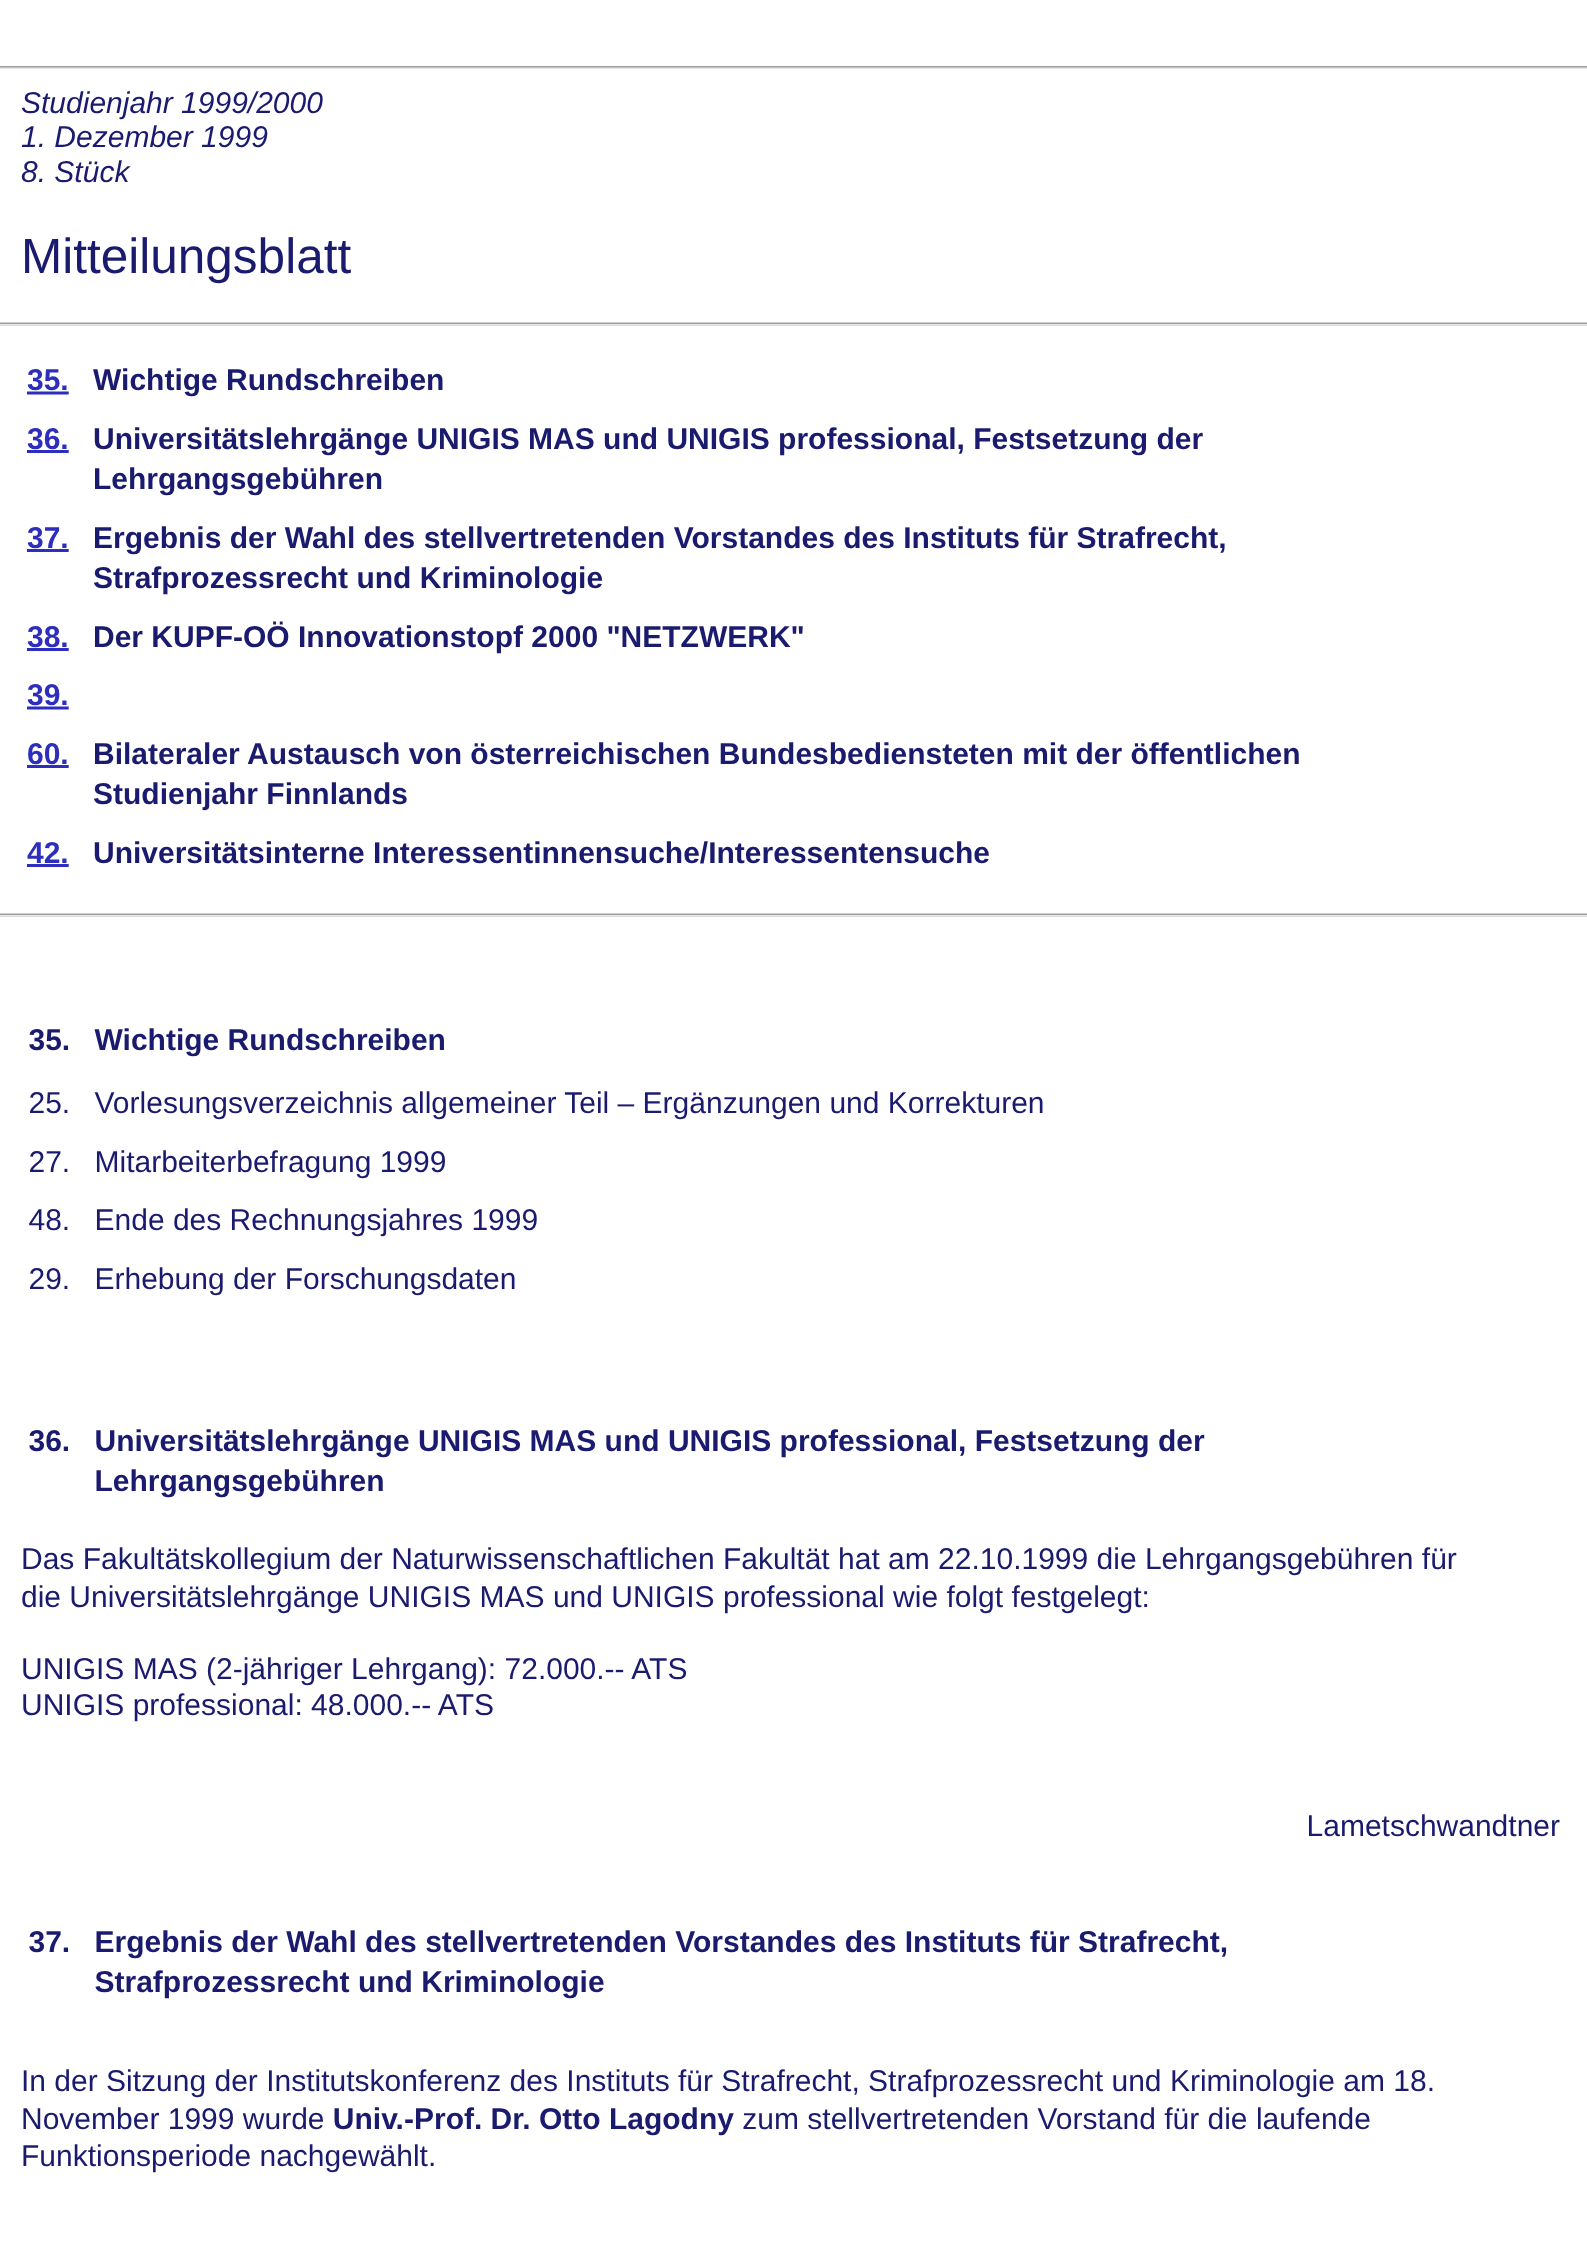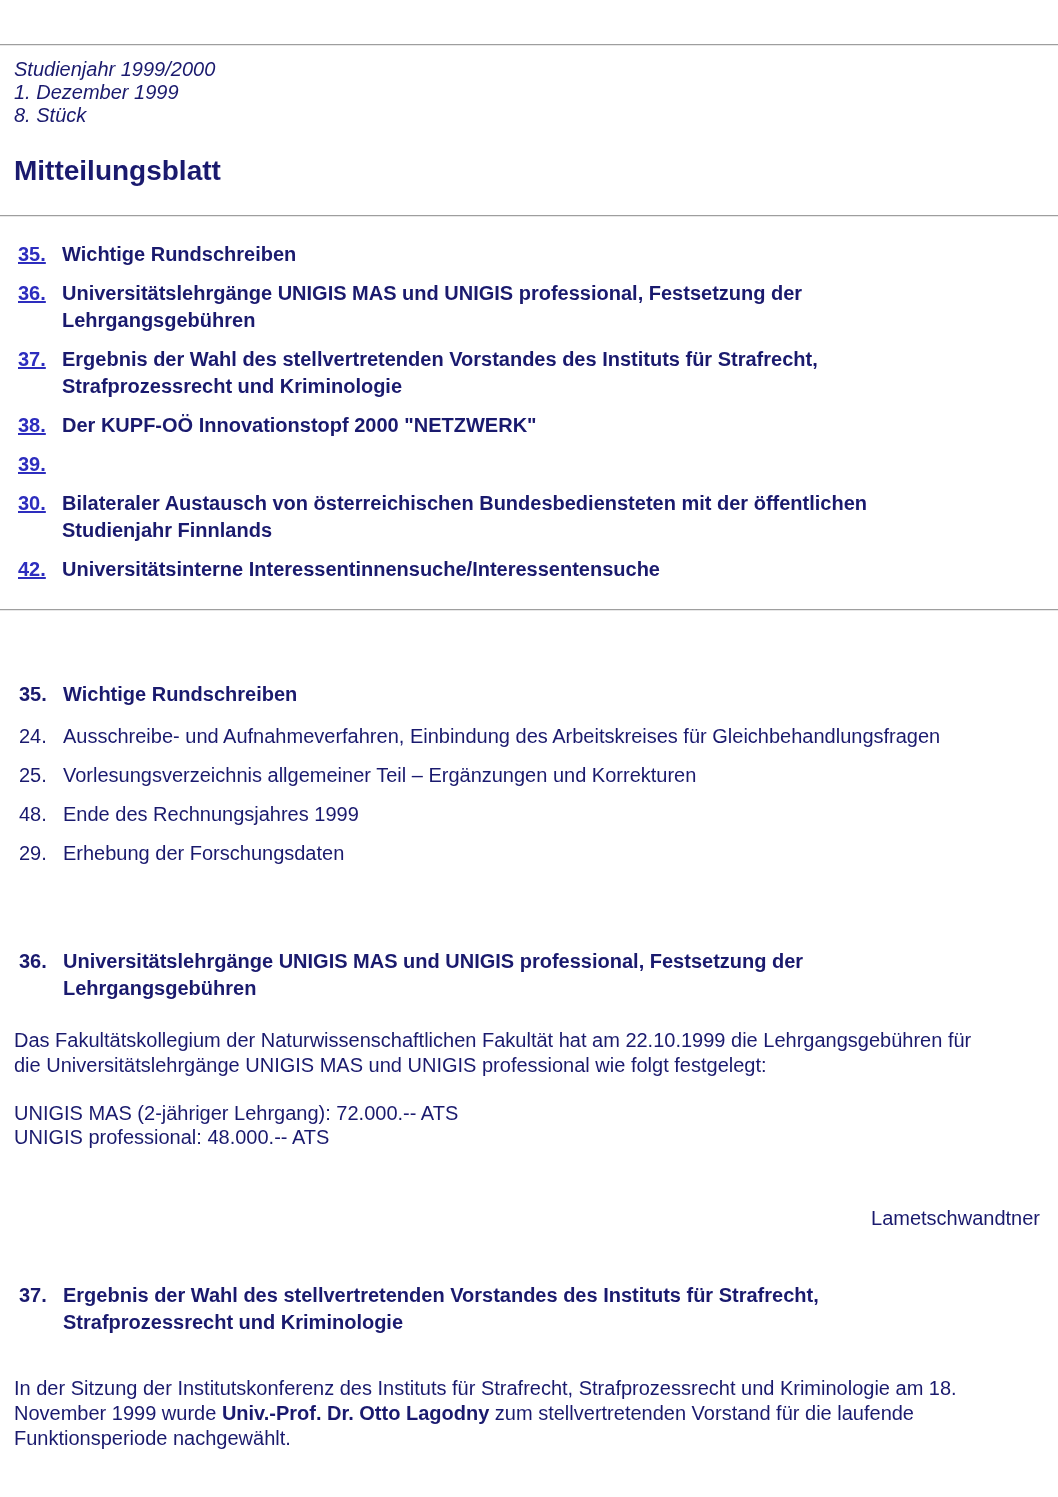--- a/index.html
+++ b/index.html
@@ -25,22 +25,22 @@
     border:0;
     margin:0 -14px;
     border-bottom:1px solid #e8e8e8;
   }
   .rule-top{margin-top:44px;}
   .rule-after-title{margin-top:26px;}
   .rule-after-toc{margin-top:26px;}
   .masthead{margin-top:12px;line-height:23px;font-style:italic;}
   .masthead div{white-space:nowrap;}
   h1.doc-title{
-    font-size:28px;
-    font-weight:bold;
+    font-size:33px;
+    font-weight:normal;
     color:var(--ink);
     margin:26px 0 0 0;
     line-height:36px;
   }
   
   .toc{margin-top:24px;}
   .toc-row{
     display:flex;
     align-items:flex-start;
     padding-left:4px;
@@ -140,45 +140,45 @@
 Strafprozessrecht und Kriminologie</span>
     </div>
     <div class="toc-row">
       <a href="#" class="toc-num">38.</a>
       <span class="toc-text">Der KUPF-OÖ Innovationstopf 2000 "NETZWERK"</span>
     </div>
     <div class="toc-row">
       <a href="#" class="toc-num">39.</a>
     </div>
     <div class="toc-row">
-      <a href="#" class="toc-num">30.</a>
+      <a href="#" class="toc-num">60.</a>
       <span class="toc-text">Bilateraler Austausch von österreichischen Bundesbediensteten mit der öffentlichen
 Studienjahr Finnlands</span>
     </div>
     <div class="toc-row">
       <a href="#" class="toc-num">42.</a>
       <span class="toc-text">Universitätsinterne Interessentinnensuche/Interessentensuche</span>
     </div>
   </nav>
 
   <hr class="full-rule rule-after-toc">
 
   <section>
     <div class="sec-heading sec35-heading">
       <span class="sec-num">35.</span>
       <span class="sec-title">Wichtige Rundschreiben</span>
     </div>
     <div class="sublist">
       <div class="sub-row">
-        <span class="sub-num">24.</span>
-        <span class="sub-text">Ausschreibe- und Aufnahmeverfahren, Einbindung des Arbeitskreises für Gleichbehandlungsfragen</span>
-      </div>
-      <div class="sub-row">
         <span class="sub-num">25.</span>
         <span class="sub-text">Vorlesungsverzeichnis allgemeiner Teil – Ergänzungen und Korrekturen</span>
+      </div>
+      <div class="sub-row">
+        <span class="sub-num">27.</span>
+        <span class="sub-text">Mitarbeiterbefragung 1999</span>
       </div>
       <div class="sub-row">
         <span class="sub-num">48.</span>
         <span class="sub-text">Ende des Rechnungsjahres 1999</span>
       </div>
       <div class="sub-row">
         <span class="sub-num">29.</span>
         <span class="sub-text">Erhebung der Forschungsdaten</span>
       </div>
     </div>

